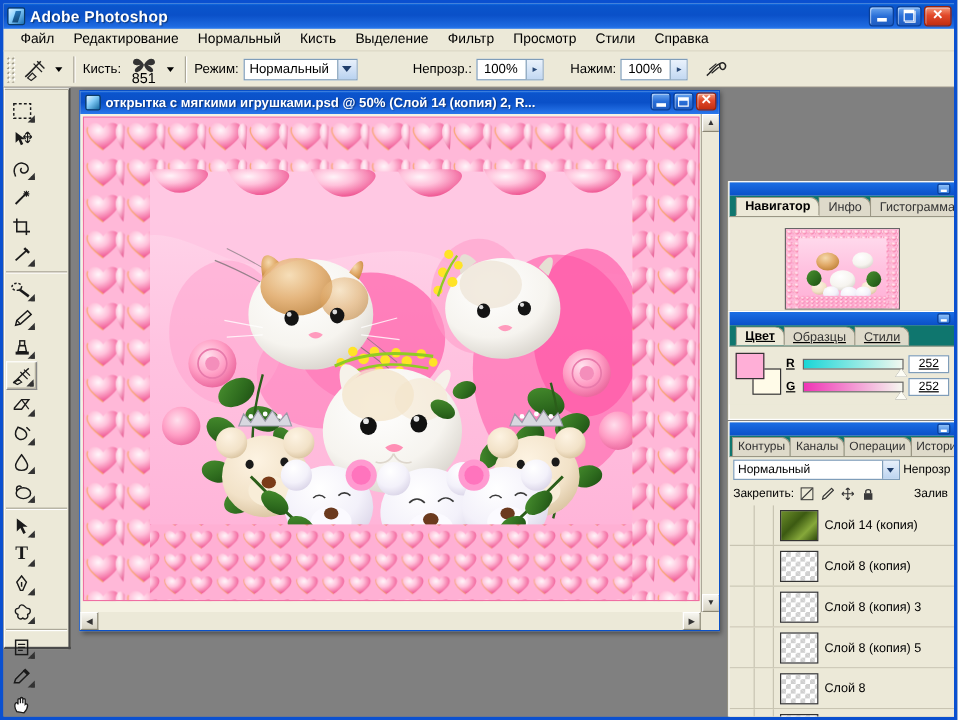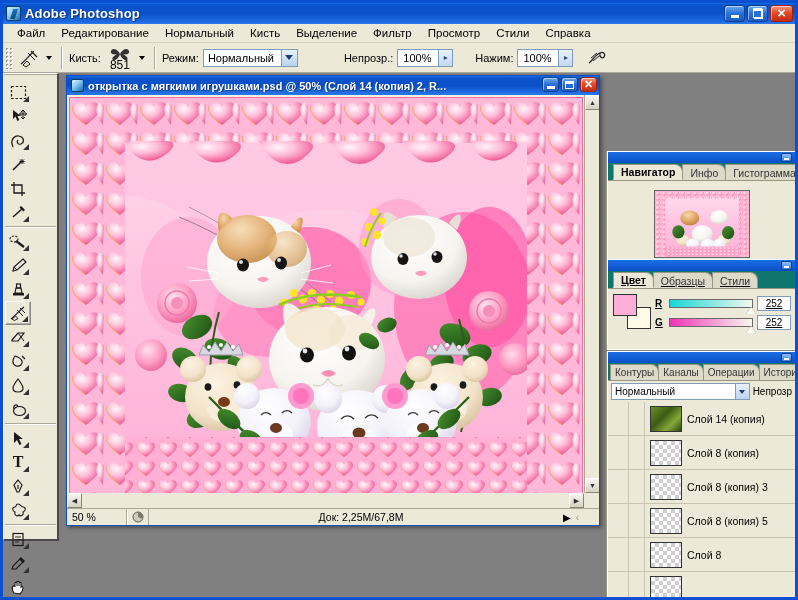--- a/index.html
+++ b/index.html
@@ -783,34 +783,20 @@
           <div style="position:absolute;bottom:15px;width:15px;">
             <div class="sb-arrow">▼</div>
           </div>
         </div>
         <div id="doc-hscroll">
           <div class="sb-arrow" style="float:left">◀</div>
           <div class="sb-arrow" style="float:right;margin-right:15px;">▶</div>
         </div>
       </div>
 
-      <div id="doc-status">
-        <div class="st-zoom">50 %</div>
-        <div class="st-thumb">
-          <svg width="12" height="12" viewBox="0 0 12 12">
-              <circle cx="6" cy="6" r="5" fill="#cfcbbb" stroke="#5a5a5a" stroke-width="1"></circle>
-              <path d="M6 6 L6 1 A5 5 0 0 1 10.5 8 Z" fill="#7d7a6c"></path>
-            </svg>
-        </div>
-        <div class="st-doc">Док: 2,25M/67,8M</div>
-        <div class="st-arrows">
-          <span style="font-size:10px">▶</span>
-          <span style="font-size:10px;color:#9a9684">‹</span>
-        </div>
-      </div>
     </div>
 
     <div class="palette" id="pal-navigator">
       <div class="pal-titlebar">
         <div class="minbtn"></div>
       </div>
       <div class="pal-tabs">
         <div class="pal-tab active">Навигатор</div>
         <div class="pal-tab">Инфо</div>
         <div class="pal-tab">Гистограмма</div>
@@ -883,20 +869,46 @@
         <div class="pal-tab">Операции</div>
         <div class="pal-tab">История</div>
       </div>
       <div class="pal-body">
         <div class="lay-top">
           <div class="lay-mode">
             <span>Нормальный</span>
             <span class="cbtn"></span>
           </div>
           <div class="lay-opacity">Непрозр</div>
+        </div>
+        <div class="lay-lock">
+          <span>Закрепить:</span>
+          <span class="lock-ico">
+            <svg width="11" height="11" viewBox="0 0 11 11">
+                <rect x="0.5" y="0.5" width="10" height="10" fill="none" stroke="#333" stroke-width="1"></rect>
+                <path d="M1 10 L10 1" stroke="#333" stroke-width="1"></path>
+              </svg>
+          </span>
+          <span class="lock-ico">
+            <svg width="11" height="11" viewBox="0 0 11 11">
+                <path d="M9 1 L10.5 2.5 L4 9 L1.5 10 L2 7.5Z" fill="none" stroke="#333" stroke-width="1"></path>
+              </svg>
+          </span>
+          <span class="lock-ico">
+            <svg width="11" height="11" viewBox="0 0 11 11">
+                <path d="M5.5 0.5 v10 M0.5 5.5 h10 M5.5 .5 l-1.6 1.8 M5.5 .5 l1.6 1.8 M5.5 10.5 l-1.6-1.8 M5.5 10.5 l1.6-1.8 M.5 5.5 l1.8-1.6 M.5 5.5 l1.8 1.6 M10.5 5.5 l-1.8-1.6 M10.5 5.5 l-1.8 1.6" stroke="#333" stroke-width="0.9" fill="none"></path>
+              </svg>
+          </span>
+          <span class="lock-ico">
+            <svg width="11" height="11" viewBox="0 0 11 11">
+                <rect x="2" y="5" width="7" height="5.5" fill="#3a3a3a"></rect>
+                <path d="M3.5 5 V3.2 C3.5 1.6 7.5 1.6 7.5 3.2 V5" fill="none" stroke="#333" stroke-width="1.1"></path>
+              </svg>
+          </span>
+          <span style="margin-left:auto;padding-right:2px;">Залив</span>
         </div>
 
         <div id="layer-list">
           <div class="layer-row">
             <div class="eye-cell"></div>
             <div class="link-cell"></div>
             <div class="lay-thumb green"></div>
             <div class="lay-name">Слой 14 (копия)</div>
           </div>
           <div class="layer-row">

